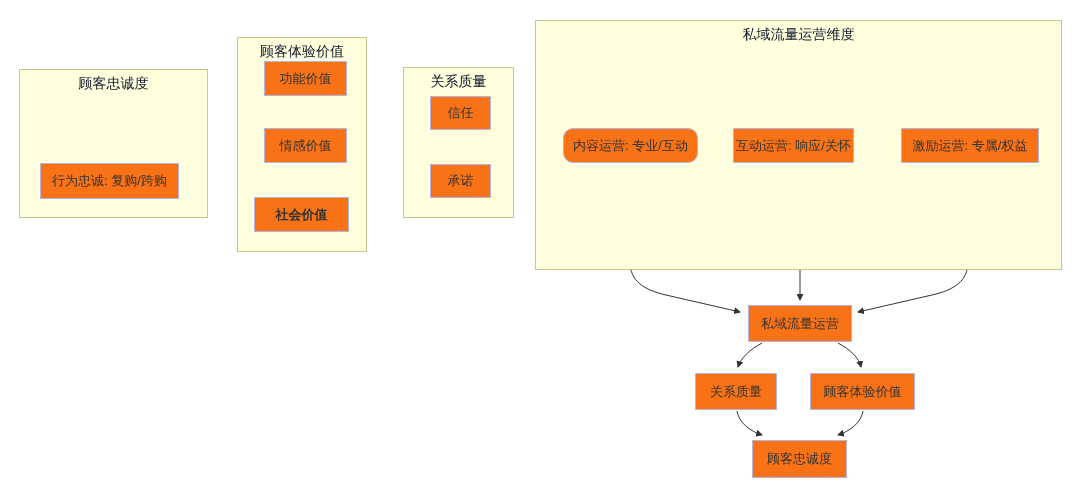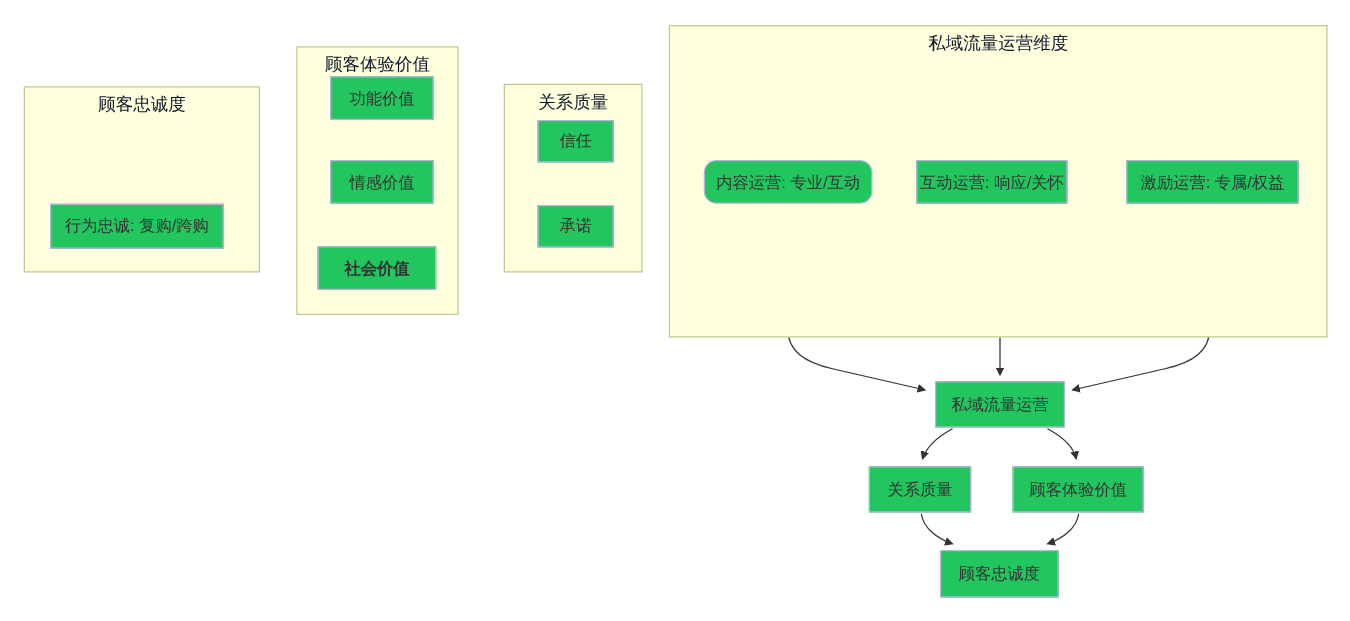--- a/index.html
+++ b/index.html
@@ -23,21 +23,21 @@
     top: 5px;
     left: 0;
     right: 0;
     text-align: center;
     font-size: 14px;
     color: #0f172a;
     white-space: nowrap;
   }
   .node {
     position: absolute;
-    background: #22c55e;
+    background: #f97316;
     border: 1px solid #b4b4dc;
     box-sizing: border-box;
     display: flex;
     align-items: center;
     justify-content: center;
     font-size: 13px;
     color: #333333;
     white-space: nowrap;
     text-align: center;
   }

